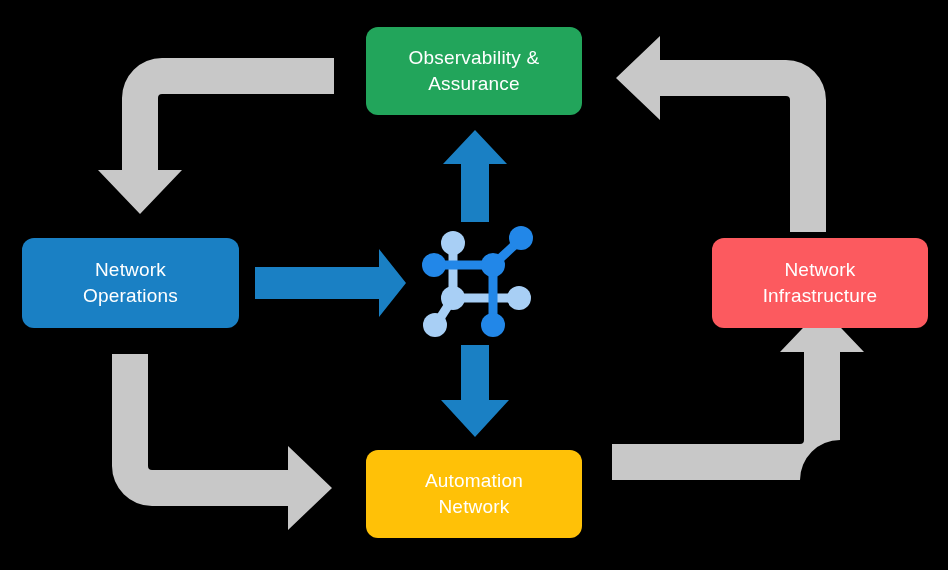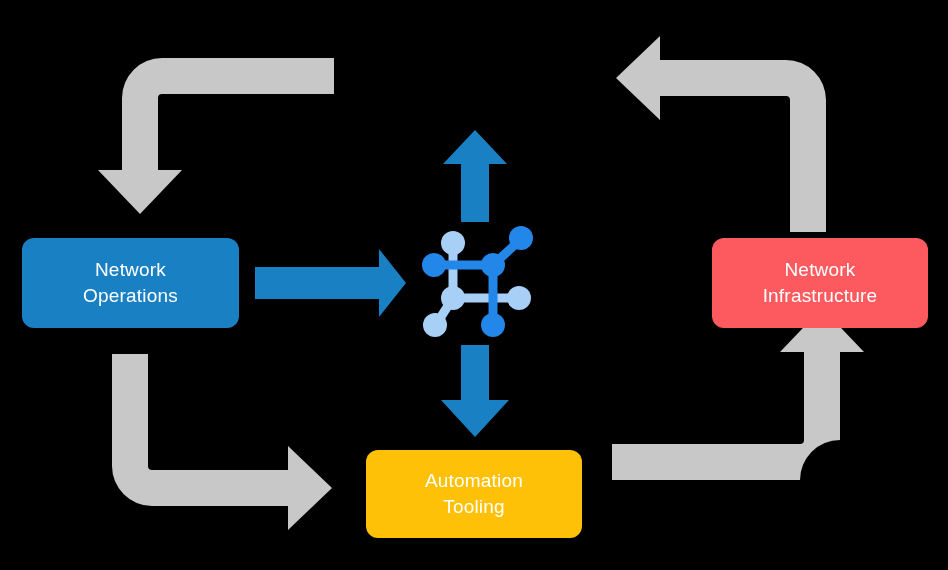--- a/index.html
+++ b/index.html
@@ -95,29 +95,33 @@
       <circle cx="519" cy="298" r="12" fill="#a8cff5"></circle>
       <circle cx="435" cy="325" r="12" fill="#a8cff5"></circle>
 
       <circle cx="434" cy="265" r="12" fill="#2287e8"></circle>
       <circle cx="493" cy="265" r="12" fill="#2287e8"></circle>
       <circle cx="521" cy="238" r="12" fill="#2287e8"></circle>
       <circle cx="493" cy="325" r="12" fill="#2287e8"></circle>
     </g>
   </svg>
 
+  <div class="node-box" id="box-observability" style="background: rgb(34, 165, 91);">
+    <span class="node-label">Observability &amp;
+Assurance</span>
+  </div>
 
   <div class="node-box" id="box-operations" style="background: rgb(26, 128, 196);">
     <span class="node-label">Network
 Operations</span>
   </div>
 
   <div class="node-box" id="box-infrastructure" style="background: rgb(252, 90, 95);">
     <span class="node-label">Network
 Infrastructure</span>
   </div>
 
   <div class="node-box" id="box-automation" style="background: rgb(255, 193, 7);">
     <span class="node-label">Automation
-Tooling</span>
+Network</span>
   </div>
 
 </div>
 
 </body></html>

